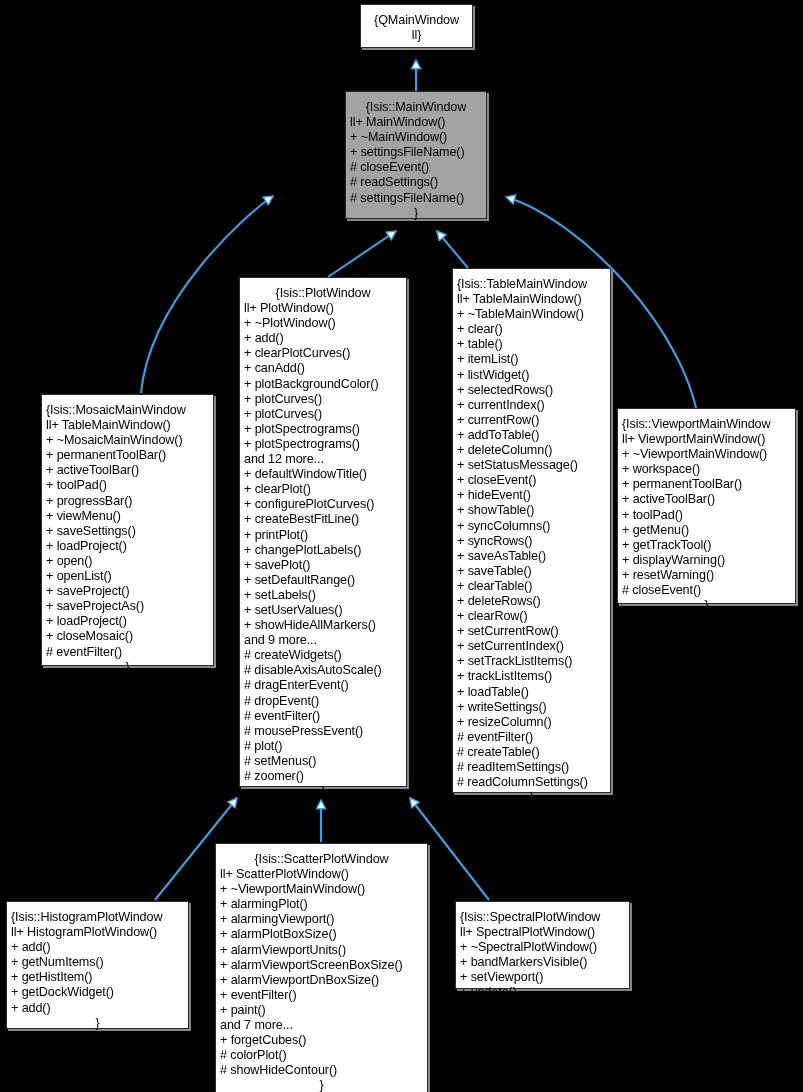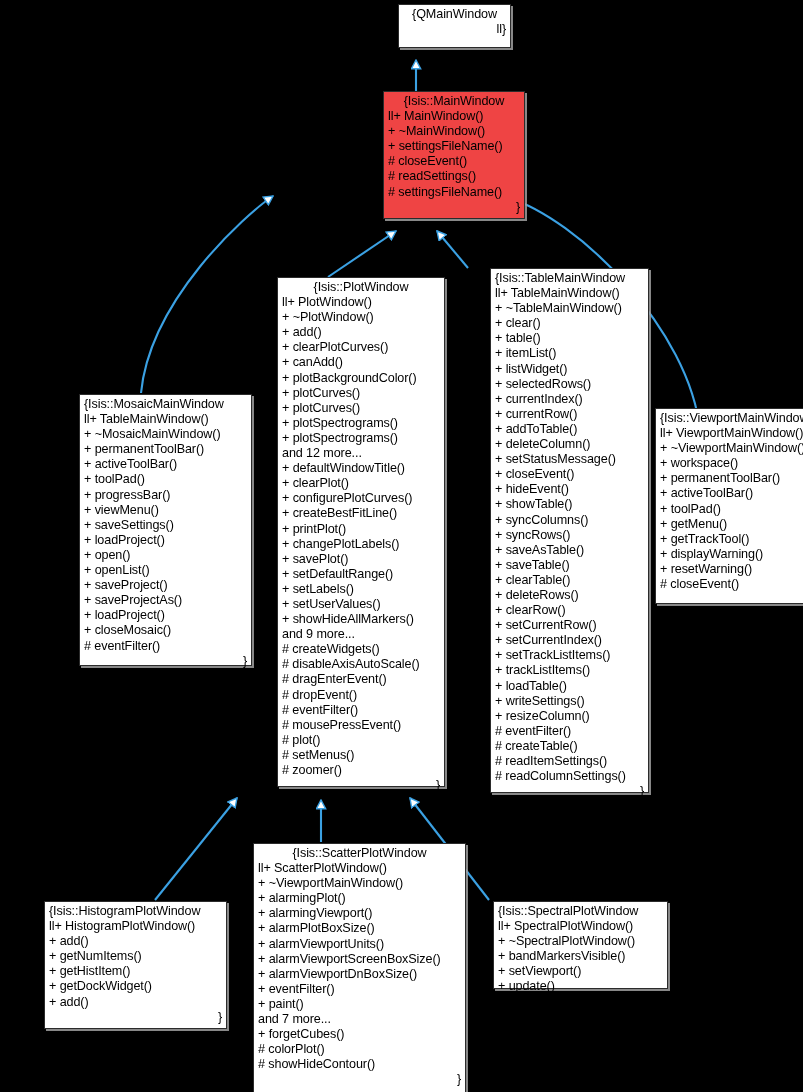--- a/index.html
+++ b/index.html
@@ -21,39 +21,38 @@
     width: 803px;
     height: 1092px;
     pointer-events: none;
   }
   .node {
     position: absolute;
     box-sizing: border-box;
     background: #ffffff;
     border: 1px solid #2b2b2b;
     box-shadow: 2px 2px 0 rgba(160,160,160,0.85);
-    padding: 2px 4px 1px 4px;
+    padding: 8px 4px 1px 4px;
     z-index: 5;
-    margin-left: 38px;
   }
   .node.highlight {
-    background: #ef4444;
+    background: #a3a3a3;
   }
   .node .line {
     font-size: 12.6px;
     line-height: 15.1px;
     color: #000000;
     white-space: pre;
     letter-spacing: -0.1px;
   }
   .node .line.title {
     text-align: center;
   }
   .node .line.closer {
-    text-align: right;
+    text-align: center;
   }
 </style>
 </head>
 <body>
 
 <div id="canvas">
 
   <svg id="edges" viewBox="0 0 803 1092" xmlns="http://www.w3.org/2000/svg">
     <defs>
       <marker id="uml-arrow" markerWidth="11" markerHeight="11" refX="9.6" refY="5.5" orient="auto" markerUnits="userSpaceOnUse">

